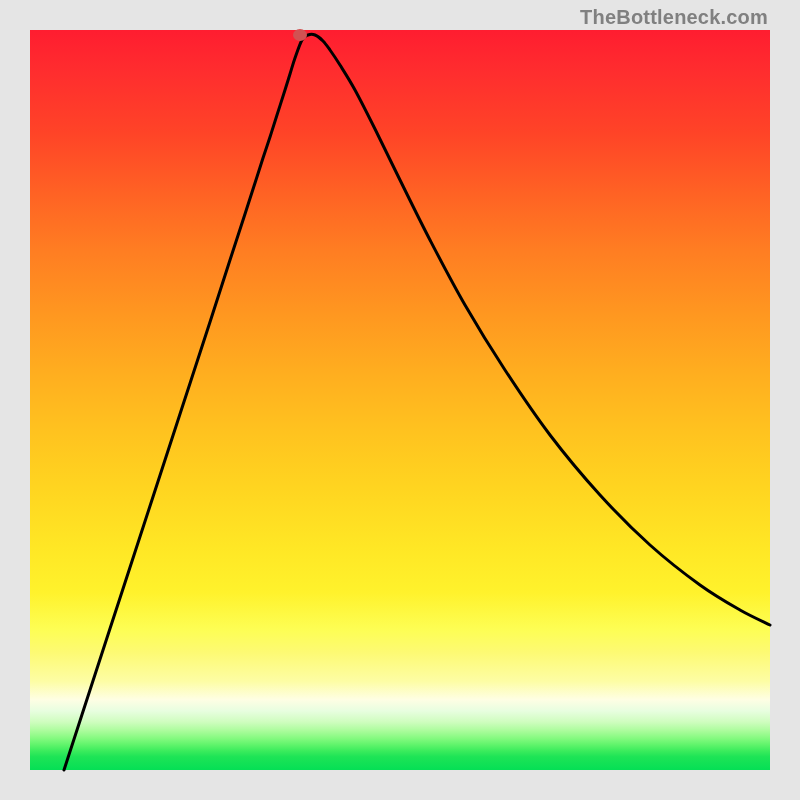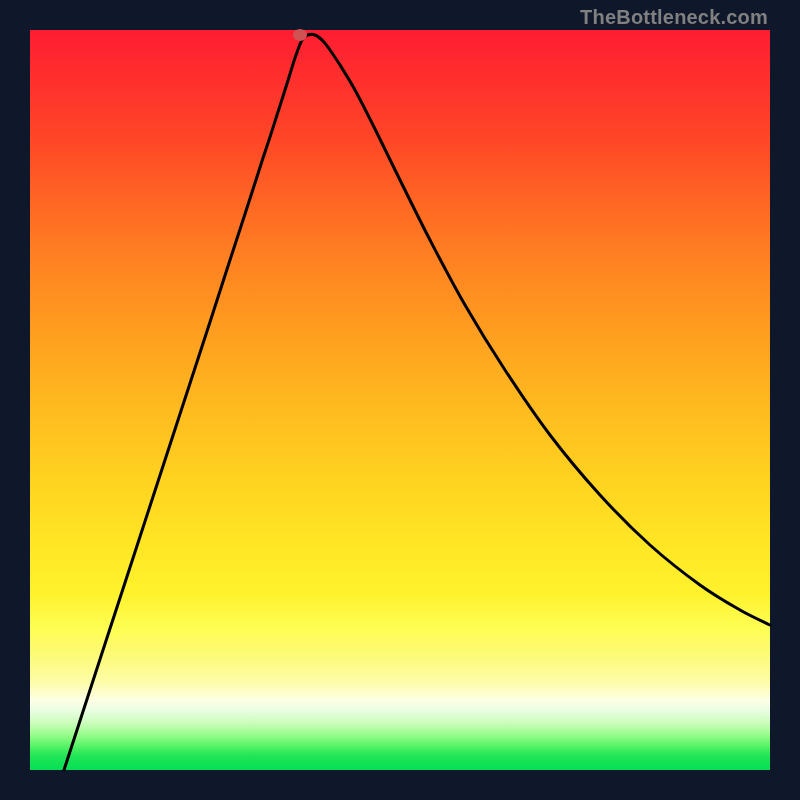--- a/index.html
+++ b/index.html
@@ -6,21 +6,21 @@
     margin: 0;
     padding: 0;
     width: 800px;
     height: 800px;
     background: #000;
   }
   .chart-container {
     position: relative;
     width: 800px;
     height: 800px;
-    background: #0f172a;
+    background: #e5e5e5;
   }
   .plot-area {
     position: absolute;
     left: 30px;
     top: 30px;
     width: 740px;
     height: 740px;
     background: linear-gradient(to bottom,
       #ff1d30 0%,
       #ff2e2e 6%,

